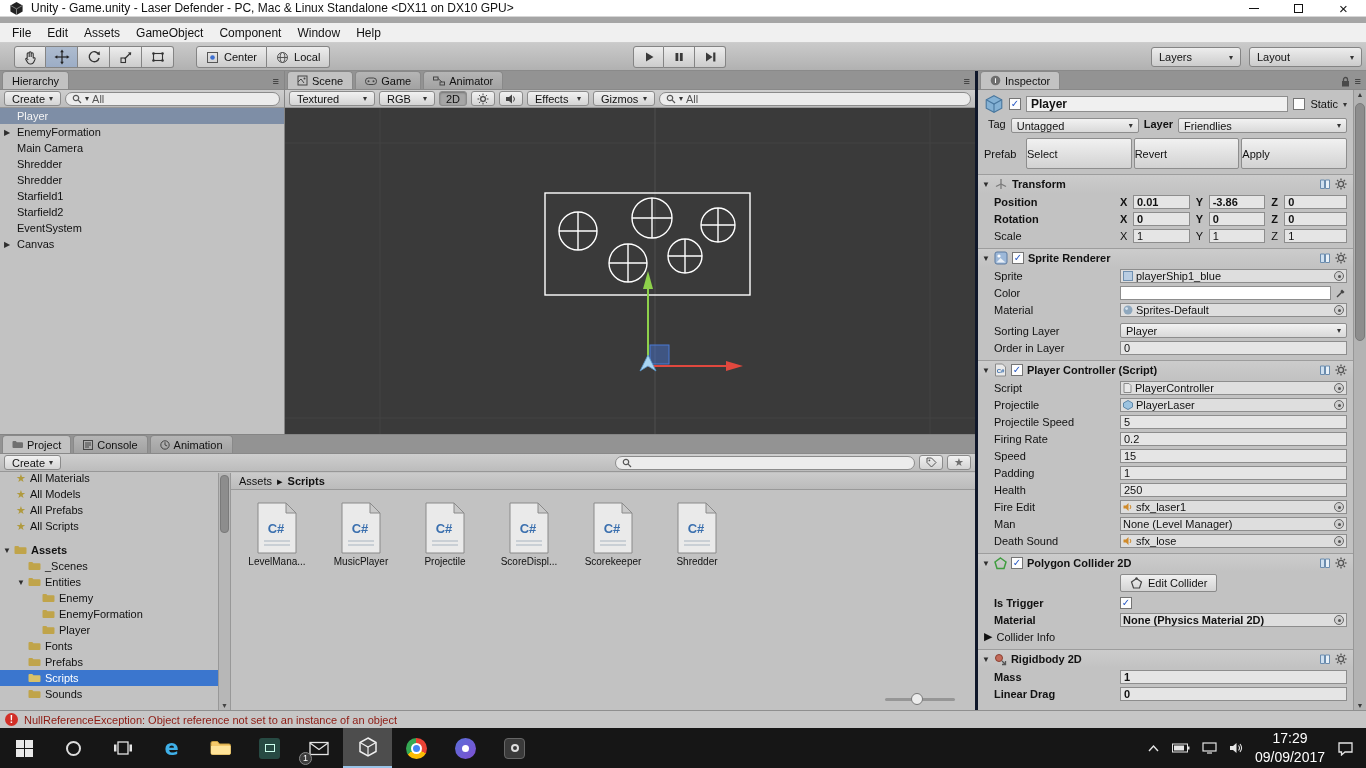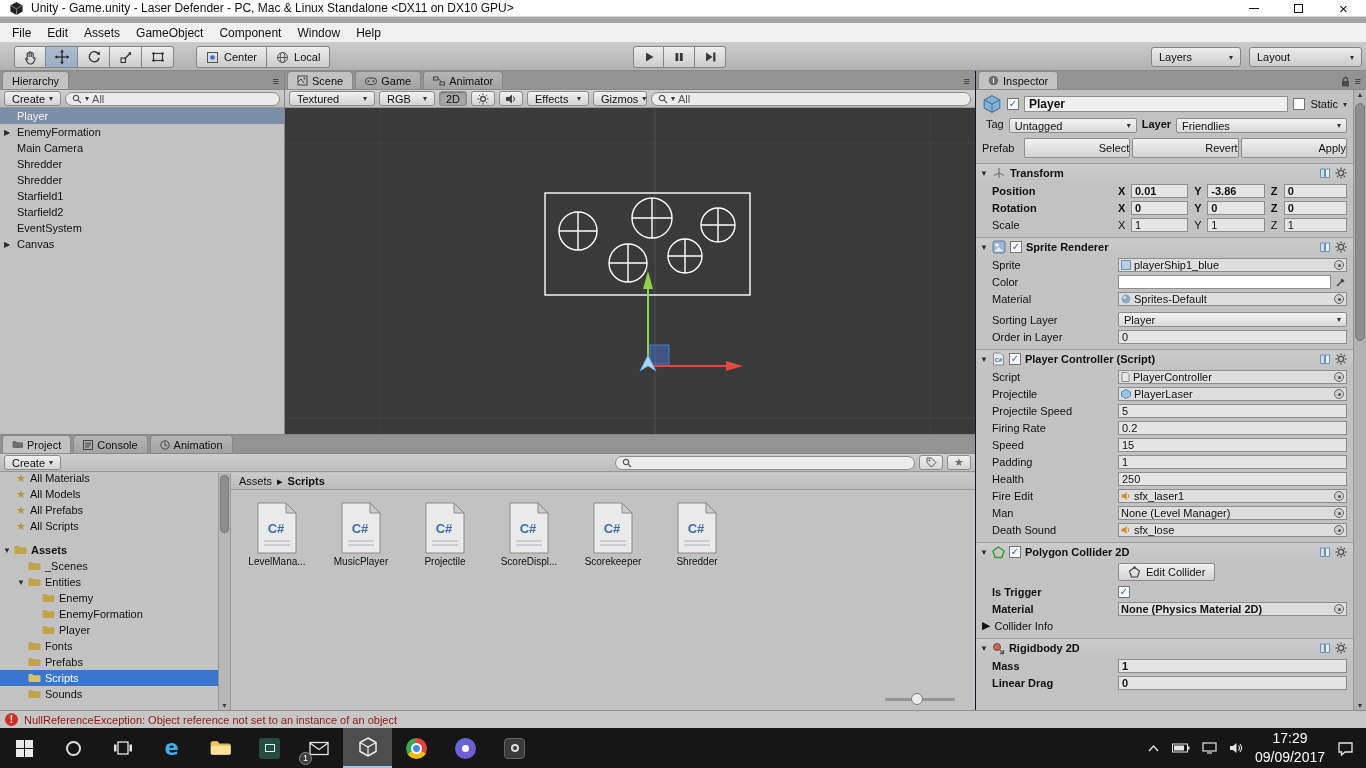--- a/index.html
+++ b/index.html
@@ -66,32 +66,32 @@
 .pscroll .thumb{position:absolute;top:2px;left:1px;right:1px;height:58px;background:#8d8d8d;border:1px solid #7a7a7a;border-radius:4px}
 .pscroll .sarr{position:absolute;bottom:1px;left:0;right:0;text-align:center;font-size:7px;color:#444}
 .pmain{flex:1;border-left:1px solid #989898;display:flex;flex-direction:column;position:relative}
 .crumbbar{height:17px;background:linear-gradient(#cbcbcb,#bbbbbb);border-bottom:1px solid #999;display:flex;align-items:center;gap:5px;padding:0 8px}
 .filegrid{display:flex;gap:24px;padding:12px 0 0 16px}
 .file{width:60px;display:flex;flex-direction:column;align-items:center}
 .fname{font-size:10px;margin-top:2px;white-space:nowrap}
 .zoomslider{position:absolute;right:20px;bottom:9px;width:70px;height:3px;background:#969696;border-radius:2px}
 .zoomknob{position:absolute;left:26px;top:-5px;width:12px;height:12px;border-radius:50%;background:#ececec;border:1px solid #787878}
 
-#inspector{position:absolute;top:71px;left:975px;width:391px;height:639px;background:#c2c2c2;border-left:1px solid #0f172a}
+#inspector{position:absolute;top:71px;left:975px;width:391px;height:639px;background:#c2c2c2;border-left:3px solid #0f172a}
 .icontent{position:absolute;top:19px;left:0;right:13px;bottom:0;overflow:hidden}
 .iscroll{position:absolute;top:19px;right:0;width:13px;bottom:0;background:#b3b3b3;border-left:1px solid #979797}
 .iscroll .thumb{position:absolute;top:13px;left:1px;right:1px;height:238px;background:#8d8d8d;border:1px solid #7a7a7a;border-radius:5px}
 .iscroll .sarr{position:absolute;left:0;right:0;text-align:center;font-size:7px;color:#3a3a3a}
 .ihead{display:flex;align-items:center;gap:5px;padding:4px 6px 3px 6px}
 .iname{flex:1;height:16px;background:#f0f0f0;border:1px solid #8d8d8d;display:flex;align-items:center;padding:0 4px;font-weight:bold;font-size:12px}
 .tagrow{display:flex;align-items:flex-start;gap:5px;padding:1px 6px 3px 10px}
 .dd{height:15px;background:linear-gradient(#f2f2f2,#d9d9d9);border:1px solid #8d8d8d;border-radius:2px;display:flex;align-items:center;padding:0 5px;gap:12px}
 .dd .caret{margin-left:auto}
 .prefabrow{display:flex;align-items:center;gap:2px;padding:2px 6px 5px 6px}
-.pbtn{flex:1;height:20px;background:linear-gradient(#f1f1f1,#d2d2d2);border:1px solid #8d8d8d;border-radius:2px;display:flex;align-items:center;justify-content:flex-end}
+.pbtn{flex:1;height:31px;background:linear-gradient(#f1f1f1,#d2d2d2);border:1px solid #8d8d8d;border-radius:2px;display:flex;align-items:center;justify-content:flex-start}
 .comphead{height:19px;display:flex;align-items:center;gap:4px;padding:0 6px 0 4px;border-top:1px solid #9d9d9d;background:linear-gradient(#cccccc,#c2c2c2);font-weight:bold}
 .comphead .fold{font-size:8px;color:#2e2e2e}
 .hicons{margin-left:auto;display:flex;gap:4px;align-items:center}
 .irow{display:flex;align-items:center;height:17px;padding:0 6px 0 16px}
 .ilabel{width:126px;flex:none;white-space:nowrap;overflow:hidden}
 .tfield{flex:1;height:14px;background:#e5e5e5;border:1px solid #8d8d8d;display:flex;align-items:center;padding:0 3px}
 .ofield{flex:1;height:14px;background:#dedede;border:1px solid #8d8d8d;display:flex;align-items:center;gap:3px;padding:0 2px;white-space:nowrap;overflow:hidden}
 .picker{margin-left:auto;flex:none;width:10px;height:10px;border-radius:50%;border:1px solid #666;background:#cfcfcf;position:relative}
 .picker::after{content:"";position:absolute;left:3px;top:3px;width:3px;height:3px;border-radius:50%;background:#555}
 .axis{width:13px;flex:none}
@@ -366,21 +366,21 @@
     <div class="iconbtn">
       <svg width="12" height="12">
           <polygon points="1,4 4,4 7,1.5 7,10.5 4,8 1,8" fill="#444"></polygon>
           <path d="M8.5 3.5a4 4 0 0 1 0 5" fill="none" stroke="#444"></path>
         </svg>
     </div>
     <div class="ddbtn" style="width:62px">
         <span>Effects</span>
         <span class="caret" style="margin-left:auto">▾</span>
       </div>
-    <div class="ddbtn" style="width:54px">
+    <div class="ddbtn" style="width:62px">
         <span>Gizmos</span>
         <span class="caret" style="margin-left:auto">▾</span>
       </div>
     <div class="searchpill" style="flex:1">
       <svg width="10" height="10">
           <circle cx="4" cy="4" r="2.7" fill="none" stroke="#555" stroke-width="1.2"></circle>
           <line x1="6.2" y1="6.2" x2="9" y2="9" stroke="#555" stroke-width="1.2"></line>
         </svg>
       <span class="caret">▾</span>
       <span>All</span>

